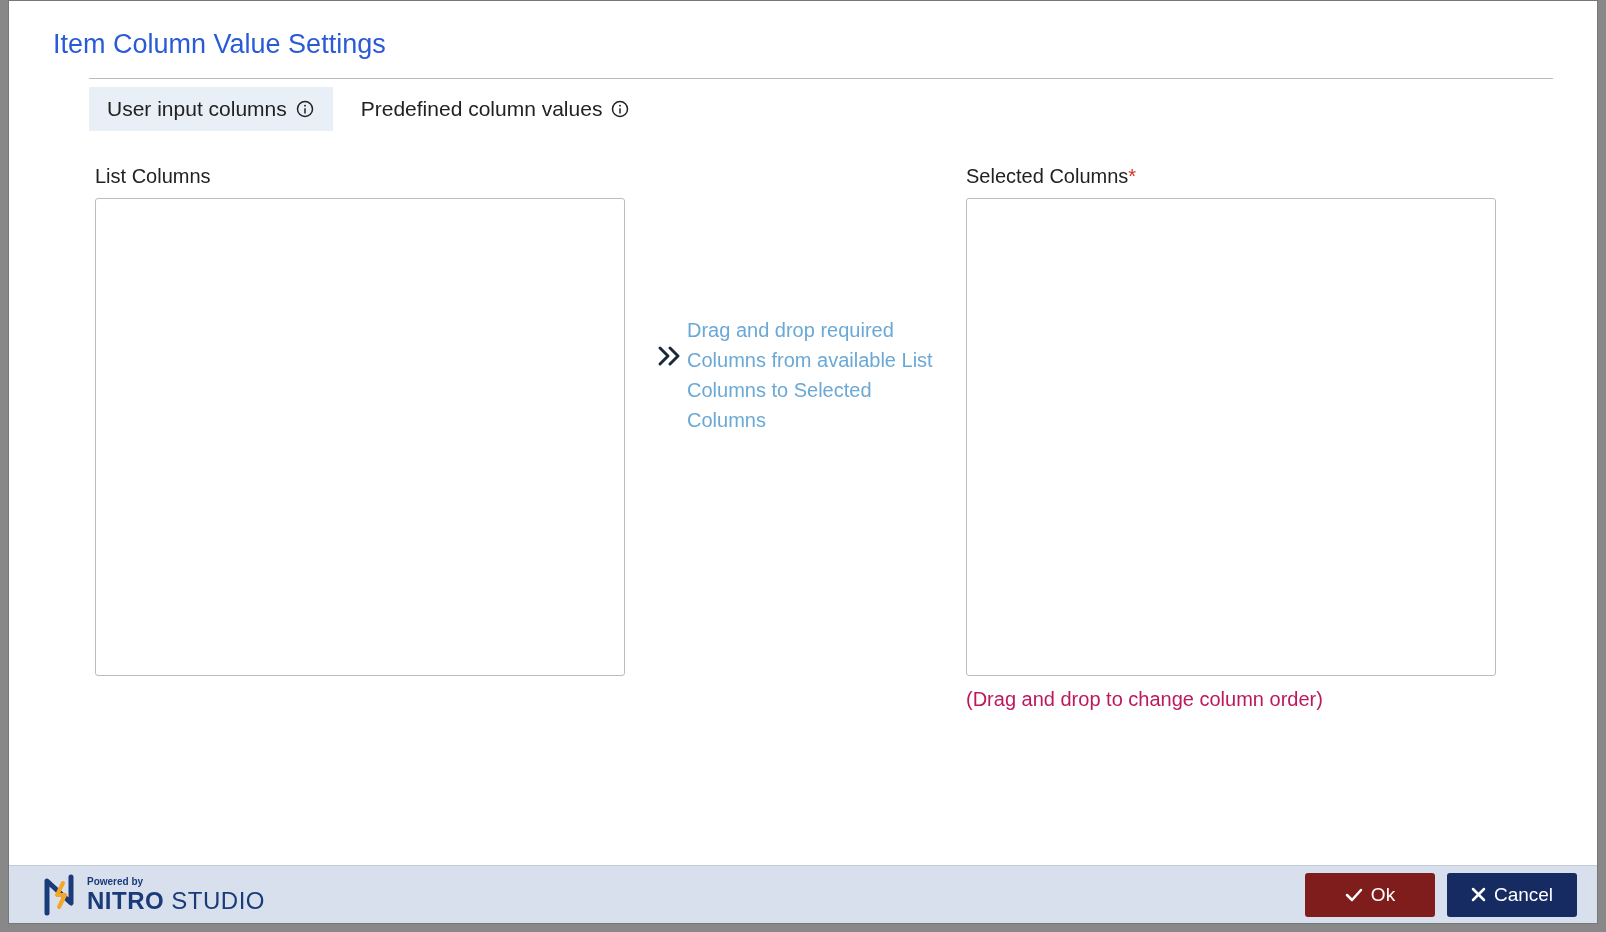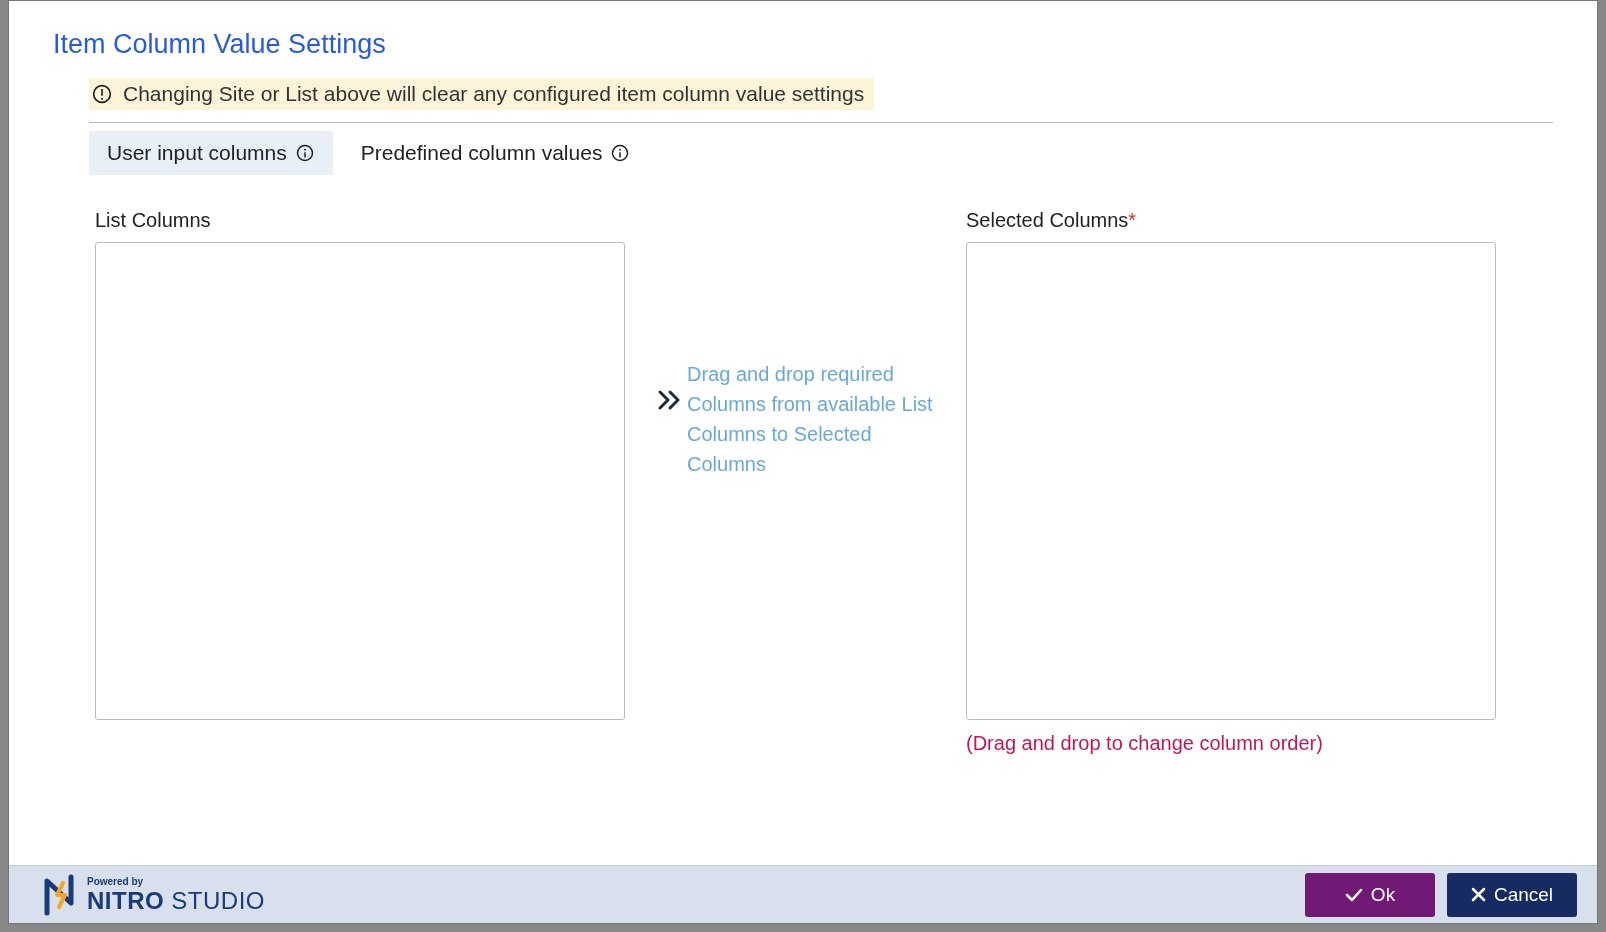--- a/index.html
+++ b/index.html
@@ -144,49 +144,37 @@
     font-size: 19px;
     color: #fff;
     display: inline-flex;
     align-items: center;
     justify-content: center;
     gap: 8px;
     cursor: pointer;
     margin-left: 12px;
     padding: 0 22px;
   }
-  .btn-ok { background: #701a75; }
+  .btn-ok { background: #7f1d1d; }
   .btn-cancel { background: #162b62; }
   .content::-webkit-scrollbar { width: 18px; }
   .content::-webkit-scrollbar-track { background: #f0f0f0; }
   .content::-webkit-scrollbar-thumb { background: #c7c7c7; }
   .content::-webkit-scrollbar-button:single-button {
     background: #f0f0f0; height: 18px; display: block;
   }
 </style>
 </head>
 <body>
 
 <div class="window">
   <div class="content">
 
     <h1 class="title">Item Column Value Settings</h1>
 
-    <div class="warning-row">
-      <span class="warning-badge">
-        <span class="warn-icon">
-          <svg width="20" height="20" viewBox="0 0 24 24" fill="none" stroke="#222" stroke-width="2">
-            <circle cx="12" cy="12" r="10"></circle>
-            <line x1="12" y1="6" x2="12" y2="14"></line>
-            <circle cx="12" cy="18" r="1.2" fill="#222" stroke="none"></circle>
-          </svg>
-        </span>
-        <span>Changing Site or List above will clear any configured item column value settings</span>
-      </span>
-    </div>
 
     <hr class="hr">
 
     <div class="tabs">
       <div class="tab active">
         <span>User input columns</span>
         <span class="info-icon">
           <svg width="18" height="18" viewBox="0 0 24 24" fill="none" stroke="#222" stroke-width="2">
             <circle cx="12" cy="12" r="10"></circle>
             <circle cx="12" cy="7.5" r="1.3" fill="#222" stroke="none"></circle>

